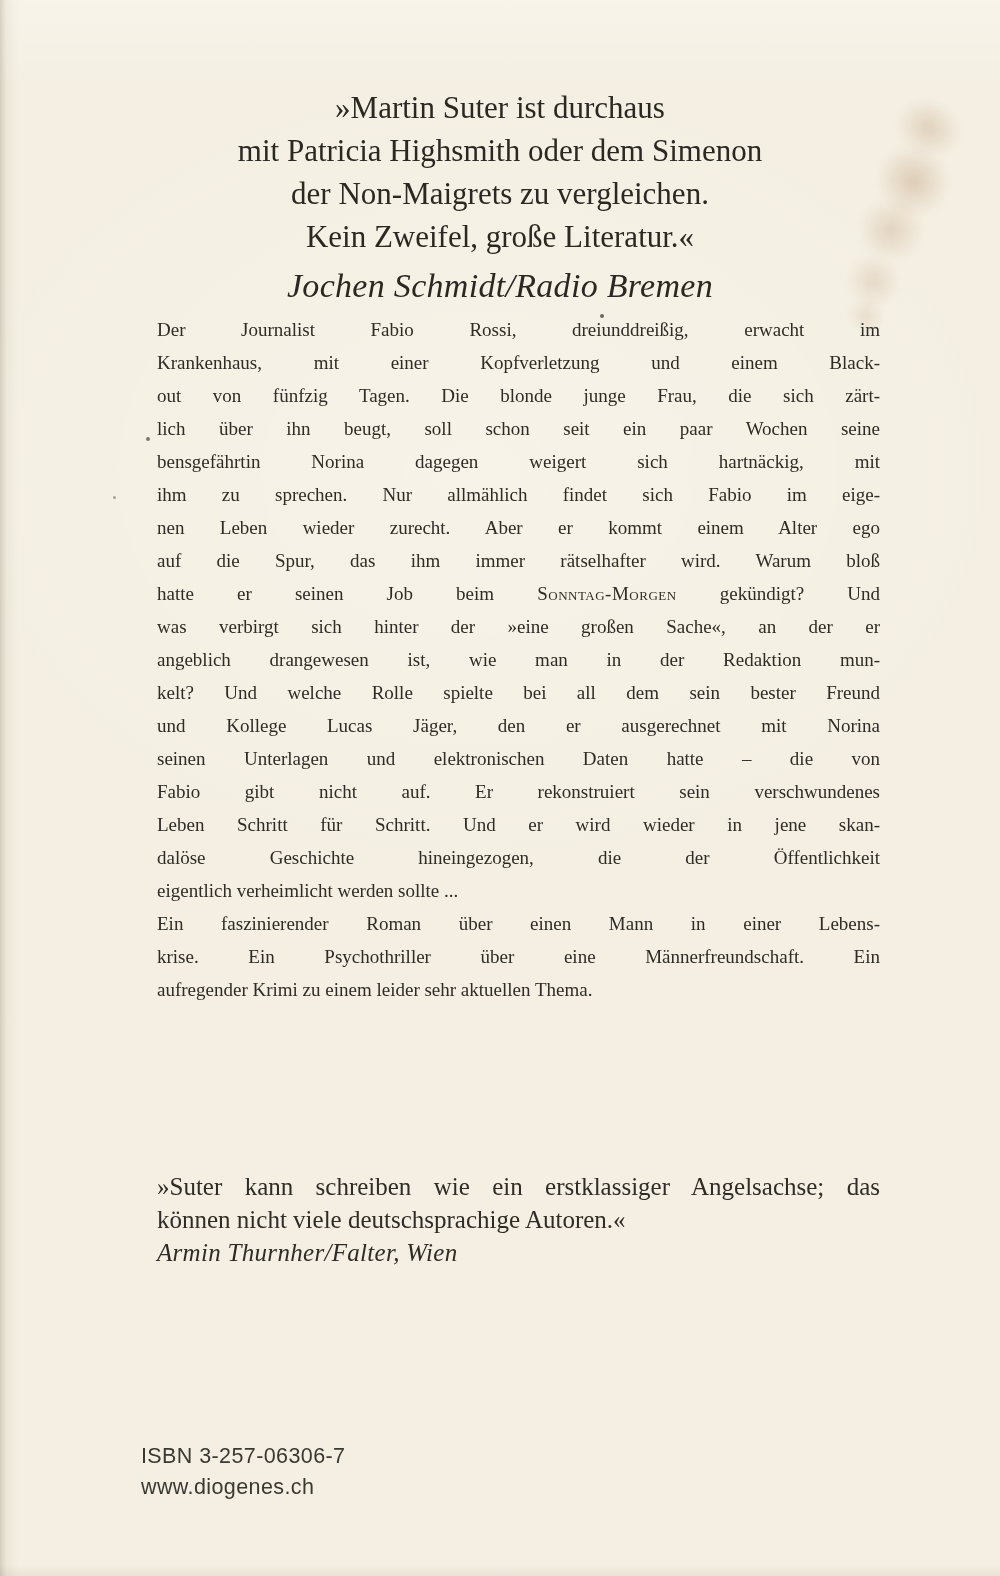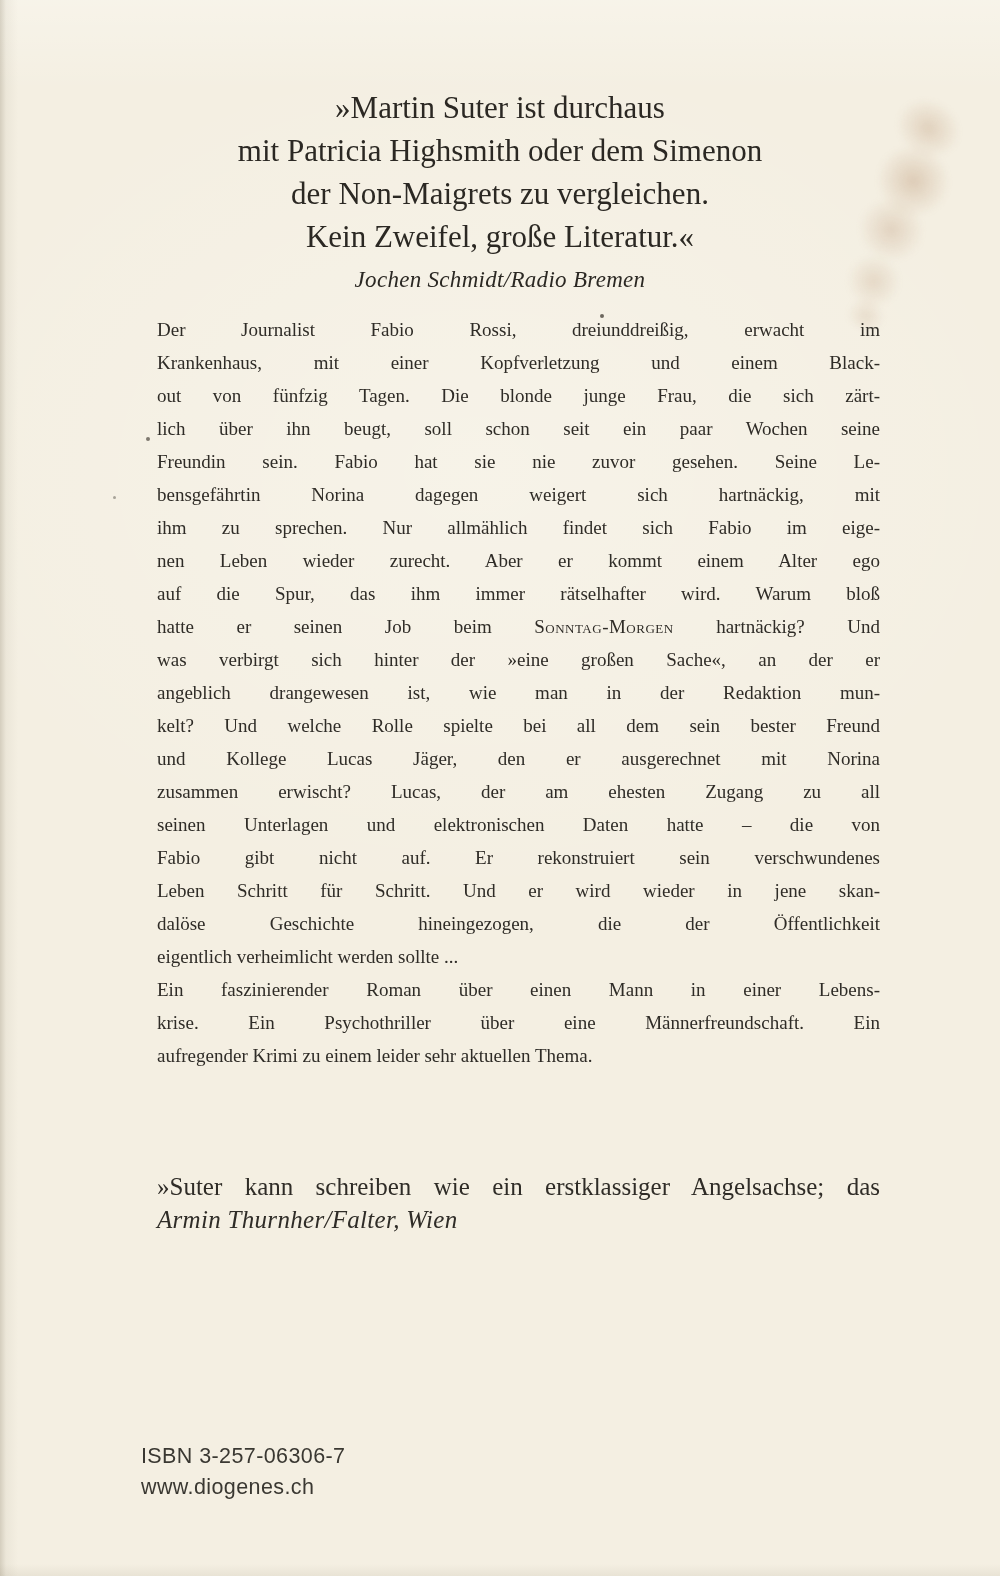--- a/index.html
+++ b/index.html
@@ -42,21 +42,22 @@
   .speck-c { left:600px; top:314px; width:4px; height:4px; opacity:.8; }
 
   .top-quote {
     position:absolute; top:86px; left:0; width:1000px;
     text-align:center;
     font-size:31px; line-height:43px;
     color:#2b2823;
   }
   .tq-attribution {
     font-style:italic;
-    font-size:23px;
+    font-size:34px;
+    margin-top:6px;
     letter-spacing:0.3px;
   }
 
   .blurb {
     position:absolute; top:313px; left:157px; width:723px;
     font-size:19px; line-height:33px;
     color:#2f2c27;
   }
   .b-line { text-align:justify; text-align-last:justify; }
   .b-line.para-end { text-align-last:left; }
@@ -94,43 +95,42 @@
     <div>der Non-Maigrets zu vergleichen.</div>
     <div>Kein Zweifel, große Literatur.«</div>
     <div class="tq-attribution">Jochen Schmidt/Radio Bremen</div>
   </div>
 
   <div class="blurb">
     <div class="b-line">Der Journalist Fabio Rossi, dreiunddreißig, erwacht im</div>
     <div class="b-line">Krankenhaus, mit einer Kopfverletzung und einem Black-</div>
     <div class="b-line">out von fünfzig Tagen. Die blonde junge Frau, die sich zärt-</div>
     <div class="b-line">lich über ihn beugt, soll schon seit ein paar Wochen seine</div>
-    <div class="b-line">Freundin sein. Fabio hat sie nie zuvor gesehen. Seine Le-</div>
     <div class="b-line">bensgefährtin Norina dagegen weigert sich hartnäckig, mit</div>
     <div class="b-line">ihm zu sprechen. Nur allmählich findet sich Fabio im eige-</div>
     <div class="b-line">nen Leben wieder zurecht. Aber er kommt einem Alter ego</div>
     <div class="b-line">auf die Spur, das ihm immer rätselhafter wird. Warum bloß</div>
-    <div class="b-line"><span>hatte er seinen Job beim </span><span class="sc">Sonntag-Morgen</span><span> hartnäckig? Und</span></div>
+    <div class="b-line"><span>hatte er seinen Job beim </span><span class="sc">Sonntag-Morgen</span><span> gekündigt? Und</span></div>
     <div class="b-line">was verbirgt sich hinter der »eine großen Sache«, an der er</div>
     <div class="b-line">angeblich drangewesen ist, wie man in der Redaktion mun-</div>
     <div class="b-line">kelt? Und welche Rolle spielte bei all dem sein bester Freund</div>
     <div class="b-line">und Kollege Lucas Jäger, den er ausgerechnet mit Norina</div>
-    <div class="b-line">zusammen erwischt? Lucas, der am ehesten Zugang zu all</div>
     <div class="b-line">seinen Unterlagen und elektronischen Daten hatte – die von</div>
     <div class="b-line">Fabio gibt nicht auf. Er rekonstruiert sein verschwundenes</div>
     <div class="b-line">Leben Schritt für Schritt. Und er wird wieder in jene skan-</div>
     <div class="b-line">dalöse Geschichte hineingezogen, die der Öffentlichkeit</div>
     <div class="b-line para-end">eigentlich verheimlicht werden sollte ...</div>
     <div class="b-line">Ein faszinierender Roman über einen Mann in einer Lebens-</div>
     <div class="b-line">krise. Ein Psychothriller über eine Männerfreundschaft. Ein</div>
     <div class="b-line para-end">aufregender Krimi zu einem leider sehr aktuellen Thema.</div>
   </div>
 
   <div class="bottom-quote">
     <div class="b-line">»Suter kann schreiben wie ein erstklassiger Angelsachse; das</div>
+    <div class="b-line para-end">können nicht viele deutschsprachige Autoren.«</div>
     <div class="bq-attribution">Armin Thurnher/Falter, Wien</div>
   </div>
 
   <div class="footer">
     <div>ISBN 3-257-06306-7</div>
     <div>www.diogenes.ch</div>
   </div>
 
 </div>
 

